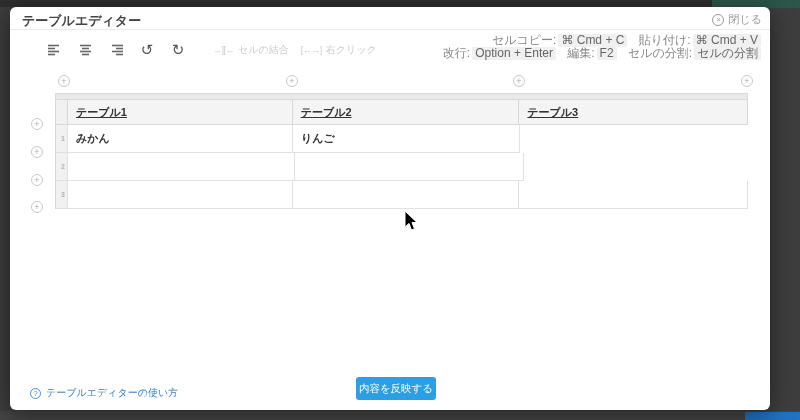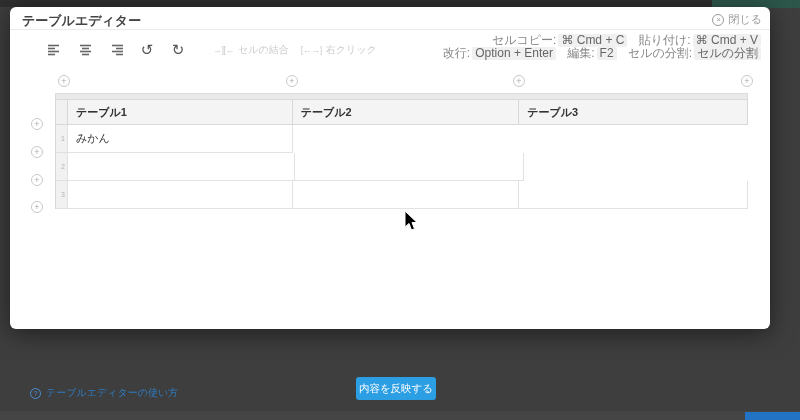--- a/index.html
+++ b/index.html
@@ -8,21 +8,21 @@
     font-family:"Liberation Sans","DejaVu Sans",sans-serif;
     background:#3e3e3e; position:relative; color:#333;
   }
   
   .bg-top { position:absolute; left:0; top:0; width:800px; height:7px; background:#2f2f2f; }
   .bg-top-teal { position:absolute; right:0; top:0; width:88px; height:8px; background:#2d574b; }
   .bg-bottom { position:absolute; left:0; bottom:0; width:800px; height:9px; background:#454545; }
   .bg-bottom-blue { position:absolute; right:0; bottom:0; width:55px; height:8px; background:#2273c4; }
 
   .modal {
-    position:absolute; left:10px; top:7px; width:760px; height:322px;
+    position:absolute; left:10px; top:7px; width:760px; height:403px;
     background:#fff; border-radius:6px; box-shadow:0 4px 24px rgba(0,0,0,.5);
   }
   .modal-header {
     position:relative; height:23px; border-bottom:1px solid #ebebeb;
   }
   .modal-title {
     position:absolute; left:12px; top:5px; font-size:13px; font-weight:bold; color:#444;
   }
   .close-btn {
     position:absolute; right:8px; top:5px; display:flex; align-items:center; gap:4px;
@@ -56,24 +56,24 @@
   }
   .sc-item { margin-left:8px; }
 
   .table-zone { position:absolute; left:45px; top:86px; width:693px; }
   .col-strip { width:693px; height:6px; background:#e9eaeb; border:1px solid #dcdcdc; border-bottom:none; }
   .grid { border-left:1px solid #d8d8d8; border-top:1px solid #d8d8d8; width:693px; }
   .hrow { display:flex; height:25px; }
   .corner { width:12px; background:#f1f1f2; border-right:1px solid #d8d8d8; border-bottom:1px solid #d8d8d8; }
   .hcell {
     background:#f4f4f5; border-right:1px solid #d8d8d8; border-bottom:1px solid #d8d8d8;
-    font-size:11px; font-weight:bold; color:#333; padding:5px 0 0 8px;
+    font-size:11px; font-weight:bold; color:#333; padding:5px 0 0 8px;text-decoration:underline;
   }
   .c1 { width:225px; } .c2 { width:227px; } .c3 { width:229px; }
-  .brow { display:flex; height:28px; }
+  .brow { display:flex; height:28px;font-weight:bold; }
   .gutter {
     width:12px; background:#f1f1f2; border-right:1px solid #e0e0e0; border-bottom:1px solid #e0e0e0;
     font-size:7px; color:#b3b3b3; display:flex; align-items:center; justify-content:flex-end; padding-right:2px;
   }
   .cell {
     background:#fff; border-right:1px solid #e2e2e2; border-bottom:1px solid #e2e2e2;
     font-size:11px; color:#333; padding:6px 0 0 8px; cursor:text;
   }
   .cell.selected { box-shadow:inset 0 0 0 2px #58a9e8; border-color:#58a9e8; }
 
@@ -194,20 +194,21 @@
     <div class="grid">
       <div class="hrow">
         <div class="corner"></div>
         <div class="hcell c1">テーブル1</div>
         <div class="hcell c2">テーブル2</div>
         <div class="hcell c3">テーブル3</div>
       </div>
       <div class="brow">
         <div class="gutter">1</div>
         <div class="cell c1">みかん</div>
+        <div class="cell c2">りんご</div>
       </div>
       <div class="brow">
         <div class="gutter">2</div>
         <div class="cell c2"></div>
         <div class="cell c3"></div>
       </div>
       <div class="brow">
         <div class="gutter">3</div>
         <div class="cell c1"></div>
         <div class="cell c2"></div>

